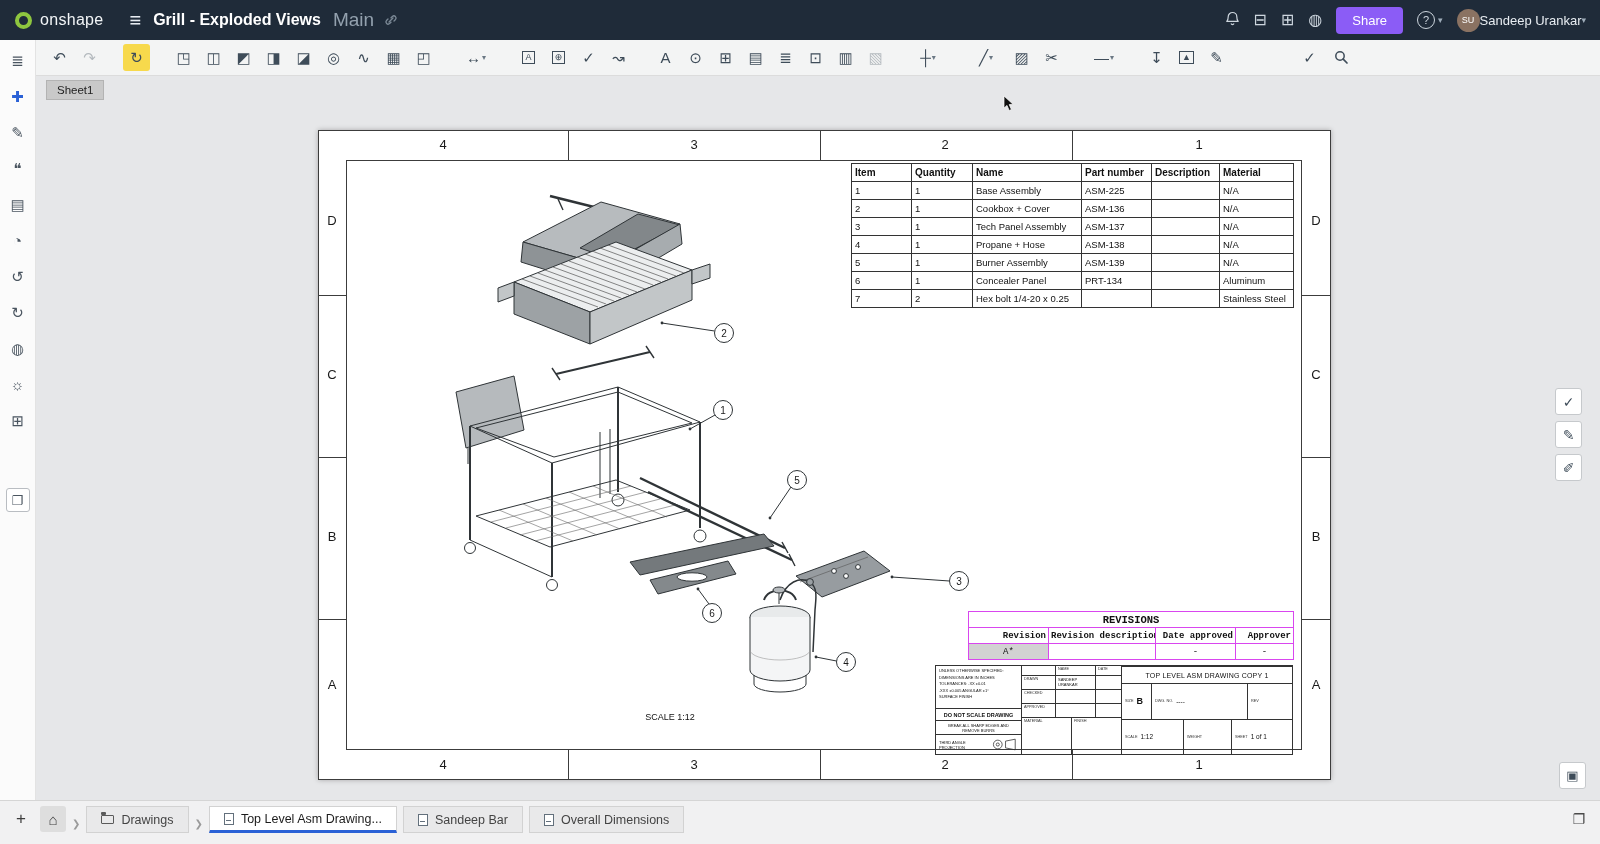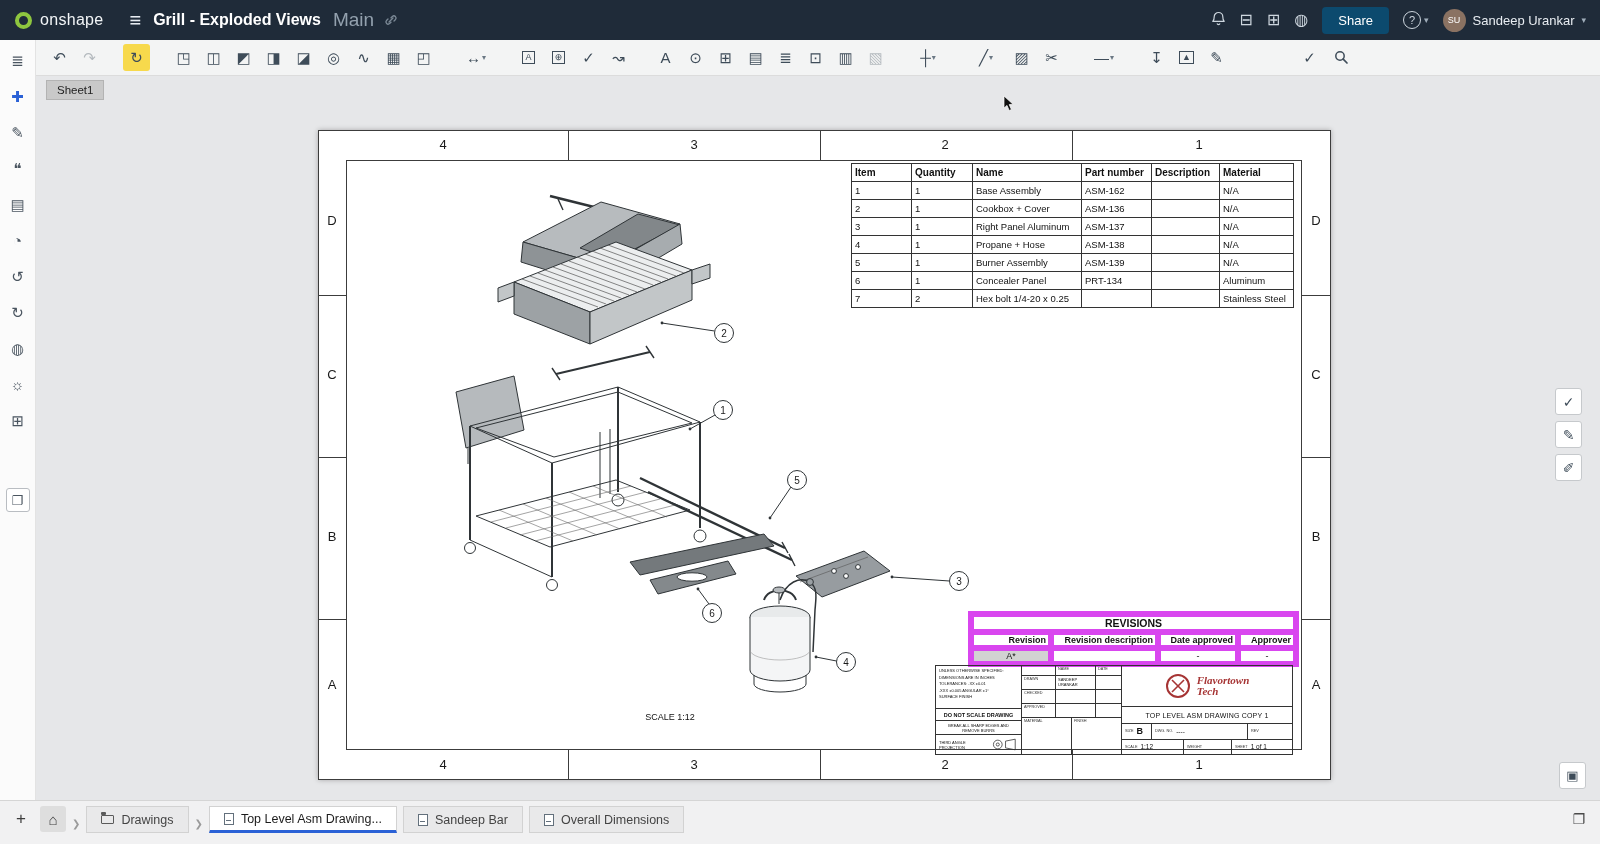--- a/index.html
+++ b/index.html
@@ -10,24 +10,24 @@
   
   .topbar { position:absolute; left:0; top:0; width:1600px; height:40px; background:#1f2b39; display:flex; align-items:center; color:#fff; z-index:30; }
   .logo { display:flex; align-items:center; gap:7px; padding:0 14px; cursor:pointer; }
   .logo-text { font-size:16px; letter-spacing:.3px; color:#f2f5f7; }
   .hamburger { font-size:20px; color:#e8edf2; background:none; border:none; padding:0 12px; cursor:pointer; }
   .doc-title { font-size:16px; font-weight:bold; color:#fff; white-space:nowrap; }
   .branch { font-size:19px; color:#93a1ae; margin-left:12px; }
   .link-ico { margin-left:10px; opacity:.8; }
   .top-right { margin-left:auto; display:flex; align-items:center; gap:14px; padding-right:14px; }
   .top-ico { background:none; border:none; color:#cdd6de; font-size:16px; cursor:pointer; line-height:1; }
-  .share-btn { background:#0c4a6e; color:#fff; border:none; border-radius:4px; font-size:13px; padding:6px 16px; cursor:pointer; }
+  .share-btn { background:#8b5cf6; color:#fff; border:none; border-radius:4px; font-size:13px; padding:6px 16px; cursor:pointer; }
   .help-btn { display:flex; align-items:center; gap:3px; background:none; border:none; cursor:pointer; color:#cdd6de; }
   .help-circle { width:18px; height:18px; border:1.6px solid #cdd6de; border-radius:50%; font-size:11px; display:flex; align-items:center; justify-content:center; }
-  .user-chip { display:flex; align-items:center; gap:7px; cursor:pointer; }
+  .user-chip { display:flex; align-items:center; cursor:pointer; }
   .avatar { width:23px; height:23px; border-radius:50%; background:#8a7262; color:#fff; font-size:9px; display:flex; align-items:center; justify-content:center; }
   .user-name { font-size:13px; color:#e8edf2; }
   .caret { font-size:9px; color:#9fadba; }
 
   
   .toolbar { position:absolute; left:36px; top:40px; width:1564px; height:36px; background:#f3f4f4; border-bottom:1px solid #dcdcdc; display:flex; align-items:center; padding-left:10px; gap:3px; z-index:20; }
   .tb { width:27px; height:27px; border:none; background:none; border-radius:3px; color:#3e4c59; font-size:15px; display:flex; align-items:center; justify-content:center; cursor:pointer; }
   .tb.wide { width:38px; gap:1px; }
   .tb .cdn { font-size:8px; color:#6b7884; }
   .tb.disabled { opacity:.35; cursor:default; }
@@ -49,21 +49,21 @@
   .zlabel { position:absolute; width:24px; text-align:center; font-size:13px; color:#1a1a1a; }
 
   
   table.bom { position:absolute; left:533px; top:33px; width:442px; border-collapse:collapse; table-layout:fixed; }
   table.bom th, table.bom td { border:1px solid #333; font-weight:normal; height:18px; padding:0 3px; font-size:9.5px; color:#111; overflow:hidden; white-space:nowrap; }
   table.bom th { font-weight:bold; font-size:10px; text-align:left; }
   table.bom td { text-align:left; }
 
   
   table.rev { position:absolute; left:650px; top:481px; width:325px; border-collapse:collapse; table-layout:fixed; }
-  table.rev th, table.rev td { border:6px solid #d946ef; height:16px; font-size:9px; padding:0 2px; color:#111; overflow:hidden; white-space:nowrap; }
+  table.rev th, table.rev td { border:1px solid #d946ef; height:16px; font-size:9px; padding:0 2px; color:#111; overflow:hidden; white-space:nowrap;font-family:Liberation Mono, monospace; }
   table.rev .ttl { font-weight:bold; font-size:10.5px; text-align:center; }
   table.rev th { font-weight:bold; text-align:right; }
   table.rev td { text-align:center; }
   td.revcell { background:#d2d2d2; }
 
   .scale-note { position:absolute; left:302px; top:582px; width:100px; text-align:center; font-size:9px; color:#111; }
 
   
   .tblock { position:absolute; left:617px; top:535px; width:358px; height:90px; border:1px solid #333; font-size:5px; color:#111; display:flex; }
   .tb-left { width:86px; border-right:1px solid #333; display:flex; flex-direction:column; }
@@ -495,38 +495,38 @@
             <th>Description</th>
             <th>Material</th>
           </tr>
         </thead>
         <tbody>
 
             <tr>
               <td>1</td>
               <td>1</td>
               <td>Base Assembly</td>
-              <td>ASM-162</td>
+              <td>ASM-225</td>
               <td></td>
               <td>N/A</td>
             </tr>
 
             <tr>
               <td>2</td>
               <td>1</td>
               <td>Cookbox + Cover</td>
               <td>ASM-136</td>
               <td></td>
               <td>N/A</td>
             </tr>
 
             <tr>
               <td>3</td>
               <td>1</td>
-              <td>Right Panel Aluminum</td>
+              <td>Tech Panel Assembly</td>
               <td>ASM-137</td>
               <td></td>
               <td>N/A</td>
             </tr>
 
             <tr>
               <td>4</td>
               <td>1</td>
               <td>Propane + Hose</td>
               <td>ASM-138</td>
@@ -631,31 +631,20 @@
             <div class="mc l lab">APPROVED</div>
             <div class="mc n"></div>
               <div class="mc d"></div>
           </div>
           <div class="matfin">
             <div class="lab">MATERIAL</div>
             <div class="lab">FINISH</div>
           </div>
         </div>
         <div class="tb-right">
-          <div class="logo-row">
-            <svg width="26" height="26" viewBox="0 0 26 26">
-              <circle cx="13" cy="13" r="11" fill="none" stroke="#a63434" stroke-width="2"></circle>
-              <line x1="7" y1="7" x2="19" y2="19" stroke="#a63434" stroke-width="1.6"></line>
-              <line x1="19" y1="7" x2="7" y2="19" stroke="#a63434" stroke-width="1.6"></line>
-            </svg>
-            <div>
-              <div class="ft-name">Flavortown</div>
-              <div class="ft-name">Tech</div>
-            </div>
-          </div>
           <div class="ttl-row">TOP LEVEL ASM DRAWING COPY 1</div>
           <div class="bt-grid">
             <div class="btr">
               <div class="btc" style="width:30px">
                   <span class="lab">SIZE</span>
                   <span class="val-b">B</span>
                 </div>
               <div class="btc" style="width:96px">
                   <span class="lab">DWG. NO.</span>
                   <span class="val">----</span>

